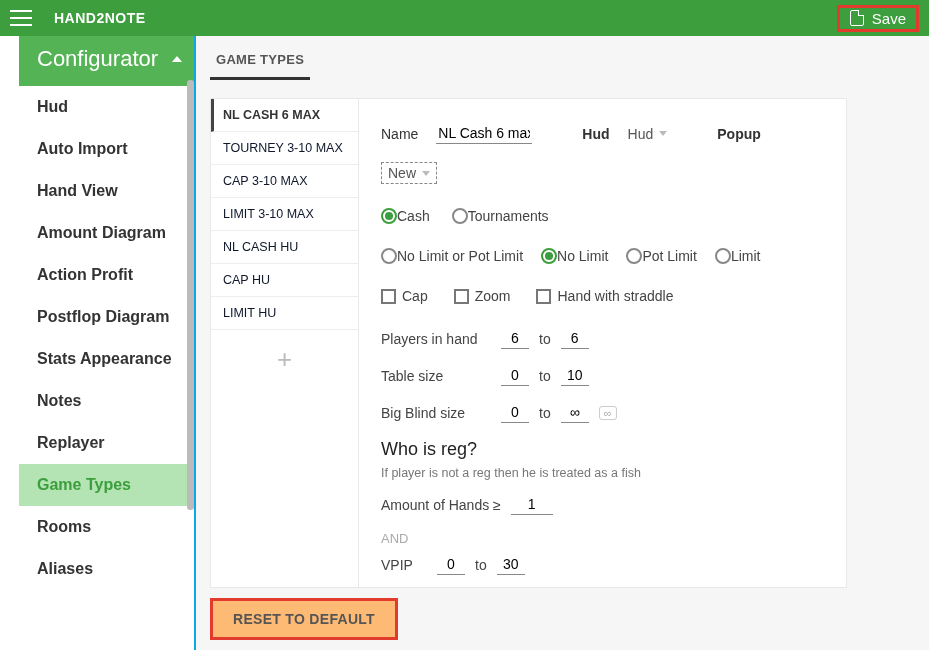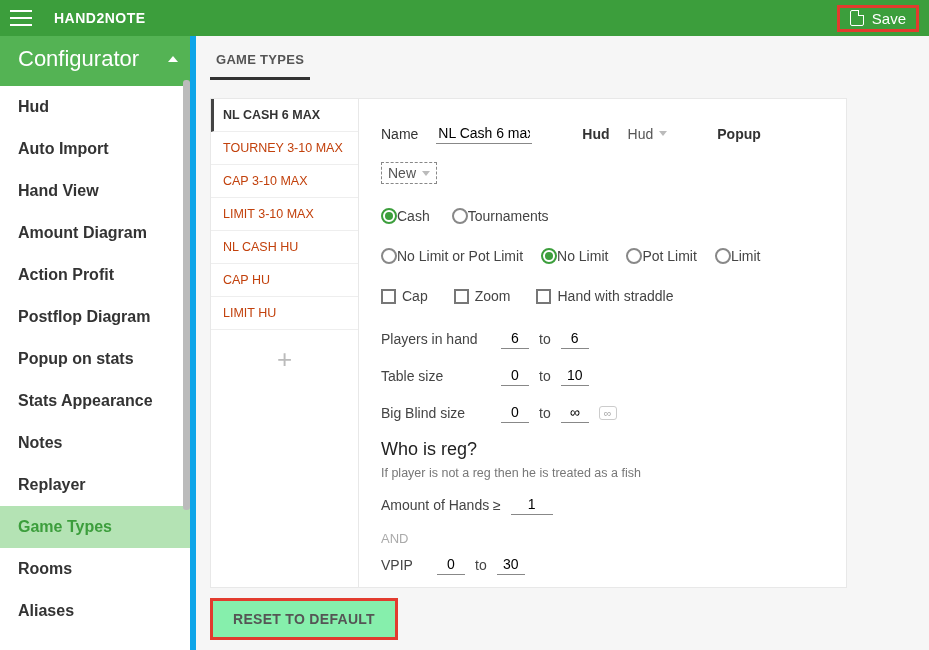--- a/index.html
+++ b/index.html
@@ -8,35 +8,35 @@
   .hamburger { width: 22px; height: 16px; display: flex; flex-direction: column; justify-content: space-between; margin-right: 22px; cursor: pointer; }
   .hamburger span { display: block; height: 2px; background: #fff; }
   .brand { font-size: 14px; font-weight: 600; letter-spacing: 0.5px; }
   .save-btn { margin-left: auto; display: flex; align-items: center; border: 3px solid #e23b2e; padding: 2px 10px; cursor: pointer; }
   .save-btn .icon { width: 14px; height: 16px; border: 1.5px solid #fff; border-radius: 2px; position: relative; margin-right: 8px; }
   .save-btn .icon::after { content: ""; position: absolute; top: -1px; right: -1px; width: 5px; height: 5px; background: #3c9e3c; border-left: 1.5px solid #fff; border-bottom: 1.5px solid #fff; }
   .save-btn .txt { font-size: 15px; }
 
   .layout { display: flex; height: calc(100% - 36px); }
 
-  .sidebar { width: 196px; background: #fff; border-right: 6px solid #0ea5e9; position: relative; display: flex; flex-direction: column; }
+  .sidebar { width: 196px; background: #fff; border-right: 2px solid #0ea5e9; position: relative; display: flex; flex-direction: column; padding-left: 19px; }
   .sidebar-head { background: #54b354; color: #fff; padding: 10px 12px 14px 18px; display: flex; align-items: center; justify-content: space-between; }
   .sidebar-head h1 { font-size: 22px; font-weight: 400; }
   .sidebar-head .tri { width: 0; height: 0; border-left: 5px solid transparent; border-right: 5px solid transparent; border-bottom: 6px solid #fff; }
   .sidebar-items { flex: 1; overflow-y: auto; }
   .sidebar-item { padding: 12px 18px; font-size: 16px; font-weight: 700; color: #333; cursor: pointer; }
   .sidebar-item.active { background: #b4e3b4; color: #3c9e3c; }
   .sidebar-scroll { position: absolute; right: 0; top: 44px; width: 7px; height: 430px; background: #bbb; border-radius: 3px; }
 
   .main { flex: 1; background: #f6f6f6; display: flex; flex-direction: column; position: relative; padding-left: 4px; padding-top: 6px; }
   .tabrow { display: flex; gap: 2px; padding-left: 10px; }
   .tab { padding: 10px 6px 10px 6px; font-size: 13px; font-weight: 700; color: #555; letter-spacing: 0.3px; cursor: pointer; background: #f6f6f6; border-bottom: 3px solid #333; }
   .content-card { margin: 18px 16px 0 10px; background: #fff; border: 1px solid #e8e8e8; display: flex; height: 490px; width: 637px; }
   .gt-list { width: 148px; border-right: 1px solid #e8e8e8; display: flex; flex-direction: column; }
-  .gt-item { padding: 9px 12px; font-size: 12.5px; color: #c2410c; border-bottom: 1px solid #eee; cursor: pointer; }
+  .gt-item { padding: 9px 12px; font-size: 12.5px; color: #0f172a; border-bottom: 1px solid #eee; cursor: pointer; }
   .gt-item.active { border-left: 3px solid #444; font-weight: 600; color: #333; padding-left: 9px; }
   .gt-add { text-align: center; padding: 14px 0; color: #bbb; font-size: 26px; font-weight: 300; cursor: pointer; }
 
   .gt-detail { flex: 1; padding: 24px 18px 10px 22px; overflow-y: auto; }
   .row { display: flex; align-items: center; gap: 18px; margin-bottom: 24px; flex-wrap: wrap; }
   .field-label { font-size: 14px; color: #333; }
   .underline-input { border: none; border-bottom: 1px solid #888; font-size: 14px; padding: 2px 2px; background: transparent; outline: none; }
   .underline-input.w90 { width: 96px; }
   .underline-input.w30 { width: 28px; text-align: center; }
   .dropdown { display: inline-flex; align-items: center; gap: 6px; font-size: 14px; color: #555; cursor: pointer; }
@@ -53,21 +53,21 @@
   .checkbox .box { width: 15px; height: 15px; border: 2px solid #777; }
 
   .range-row { display: flex; align-items: center; gap: 10px; margin-bottom: 16px; }
   .range-row .lbl { width: 110px; font-size: 14px; }
   .inf-box { border: 1px solid #ccc; border-radius: 3px; padding: 0 4px; font-size: 11px; color: #aaa; }
 
   .section-h { font-size: 18px; font-weight: 500; color: #222; margin-top: 10px; margin-bottom: 6px; }
   .section-sub { font-size: 12.5px; color: #777; margin-bottom: 14px; }
   .and-txt { font-size: 13px; color: #aaa; margin: 8px 0; }
 
-  .reset-btn { position: absolute; left: 14px; bottom: 10px; border: 3px solid #e23b2e; padding: 10px 20px; font-size: 14px; font-weight: 600; color: #555; letter-spacing: 0.3px; cursor: pointer; background: #86efac; }
+  .reset-btn { position: absolute; left: 14px; bottom: 10px; border: 3px solid #e23b2e; padding: 10px 20px; font-size: 14px; font-weight: 600; color: #555; letter-spacing: 0.3px; cursor: pointer; background: #fdba74; }
 </style>
 </head>
 <body>
 
 <div class="topbar">
   <div class="hamburger">
       <span></span>
       <span></span>
       <span></span>
     </div>
@@ -84,21 +84,20 @@
       <h1>Configurator</h1>
       <span class="tri"></span>
     </div>
     <div class="sidebar-items" id="sidebar-items">
         <div class="sidebar-item">Hud</div>
         <div class="sidebar-item">Auto Import</div>
         <div class="sidebar-item">Hand View</div>
         <div class="sidebar-item">Amount Diagram</div>
         <div class="sidebar-item">Action Profit</div>
         <div class="sidebar-item">Postflop Diagram</div>
-        <div class="sidebar-item">Popup on stats</div>
         <div class="sidebar-item">Stats Appearance</div>
         <div class="sidebar-item">Notes</div>
         <div class="sidebar-item">Replayer</div>
         <div class="sidebar-item active">Game Types</div>
         <div class="sidebar-item">Rooms</div>
         <div class="sidebar-item">Aliases</div>
       </div>
     <div class="sidebar-scroll"></div>
   </aside>
 

